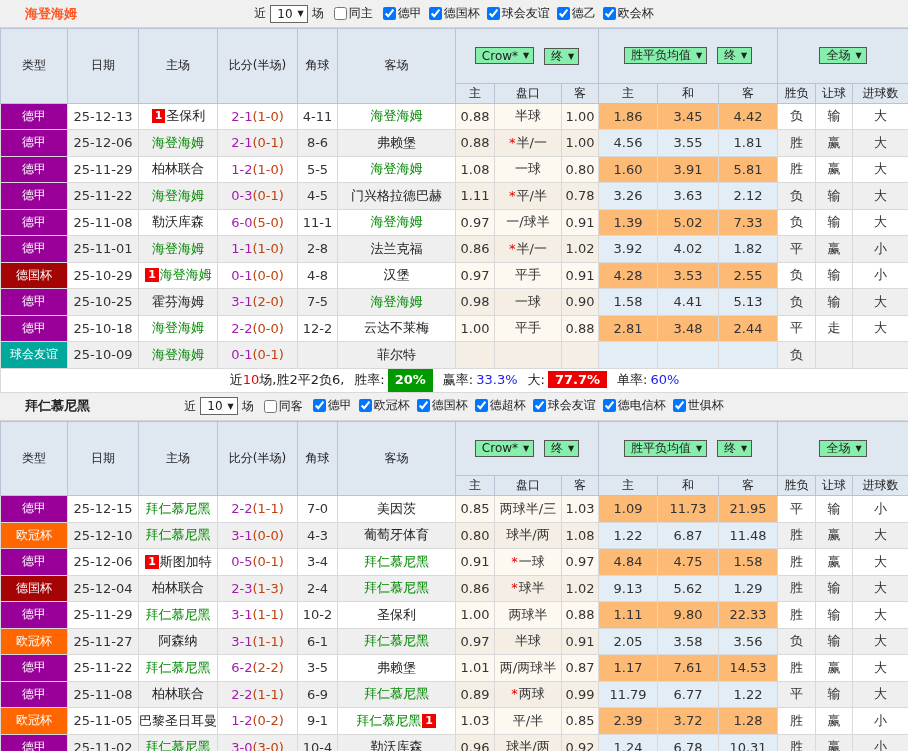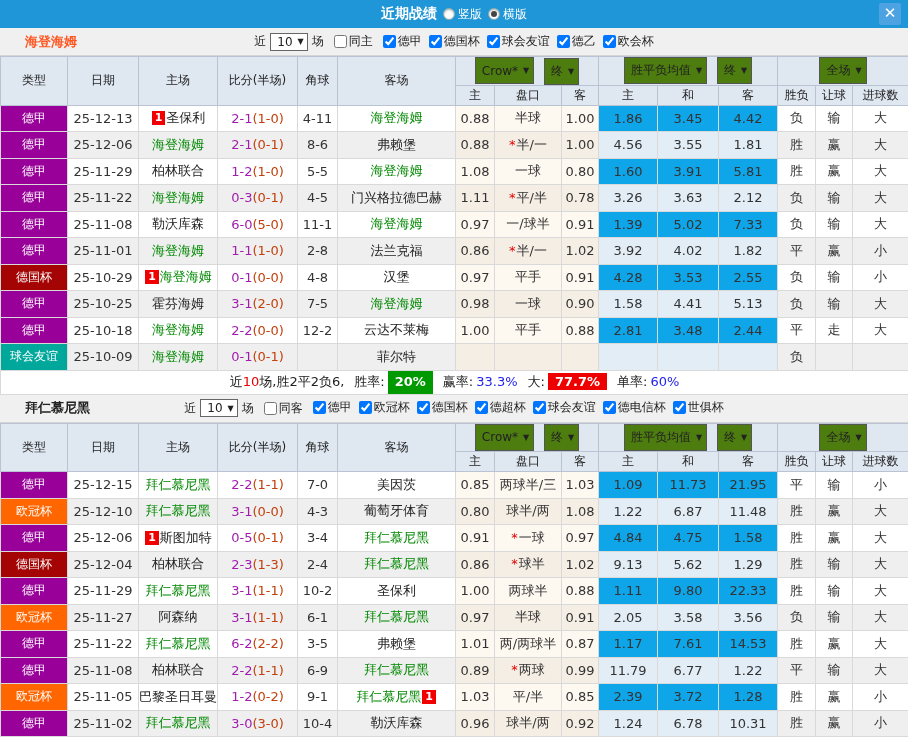--- a/index.html
+++ b/index.html
@@ -47,65 +47,51 @@
   .venue-chk { margin-left:10px; margin-right:3px; }
   
   table.grid { border-collapse:collapse; table-layout:fixed; width:908px; }
   .grid th {
     background:#dfe7f1; border:1px solid #b9c3d3; font-size:12px;
     font-weight:normal; color:#222; padding:0; text-align:center; white-space:nowrap;
   }
   .h1 th { height:21px; }
   .h2 th { height:20px; }
   .dd {
-    display:inline-flex; align-items:center; background:#4d7c0f; border:1px solid #555;
-    height:27px; padding:0 4px 0 6px; margin:0 3px; font-size:12px; cursor:pointer;
+    display:inline-flex; align-items:center; background:#86efac; border:1px solid #555;
+    height:17px; padding:0 4px 0 6px; margin:18px 3px; font-size:12px; cursor:pointer;
   }
   .grid td {
     border:1px solid #d9d9d9; text-align:center; font-size:13px; padding:0;
     height:26.5px; overflow:hidden; white-space:nowrap; color:#333; background:#fff;
   }
   tr.even td { background:#efefef; }
   td.type { color:#fff; font-size:12px; }
   td.oc { background:#fdf8f0; }  tr.even td.oc { background:#f5eee4; }
-  td.mc { background:#0ea5e9; }  tr.even td.mc { background:#e3edf6;text-align:center; }
+  td.mc { background:#fdba74; }  tr.even td.mc { background:#e3edf6;text-align:center; }
   .team-green { color:#008800; }
   .team-plain { color:#222; }
   .ft { color:#a21caf; } .ht { color:#c2410c;margin-top:44px; }
   .r { color:#e60000; } .g { color:#008800; } .b { color:#1a1ae6; }
   .star { color:#e60000; margin-right:1px; }
   .badge {
     display:inline-block; background:#f00000; color:#fff; font-size:11px;
     font-weight:bold; line-height:14px; padding:0 3px; margin:0 1px; vertical-align:1px;
   }
   tr.summary td { background:#fff; height:24px; font-size:13px; color:#222; }
   .lbl { margin-left:10px; margin-right:3px; }
   .badge-green { background:#009900; color:#fff; padding:5px 7px; font-weight:bold; }
   .badge-red { background:#ee0000; color:#fff; padding:1px 7px; font-weight:bold; }
   .blue-num { color:#2222ee; }
   .red-num { color:#e60000; }
 </style>
 </head>
 <body>
 
 <div class="app">
-  <div class="topbar">
-    <span class="title">近期战绩</span>
-    <span class="radio-group">
-      <span class="radio-opt">
-        <span class="radio"></span>
-        <span class="radio-label">竖版</span>
-      </span>
-      <span class="radio-opt">
-        <span class="radio checked"></span>
-        <span class="radio-label">横版</span>
-      </span>
-    </span>
-    <span class="close-btn">✕</span>
-  </div>
   <div id="sections">
   <div class="section">
     <div class="section-head">
       <span class="team-title" style="color: rgb(255, 87, 34);">海登海姆</span>
       <span class="filters">
         <span class="near-label">近</span>
         <span class="count-select">
           <span class="count-val">10</span>
           <span class="dd-arrow">▼</span>
         </span>

